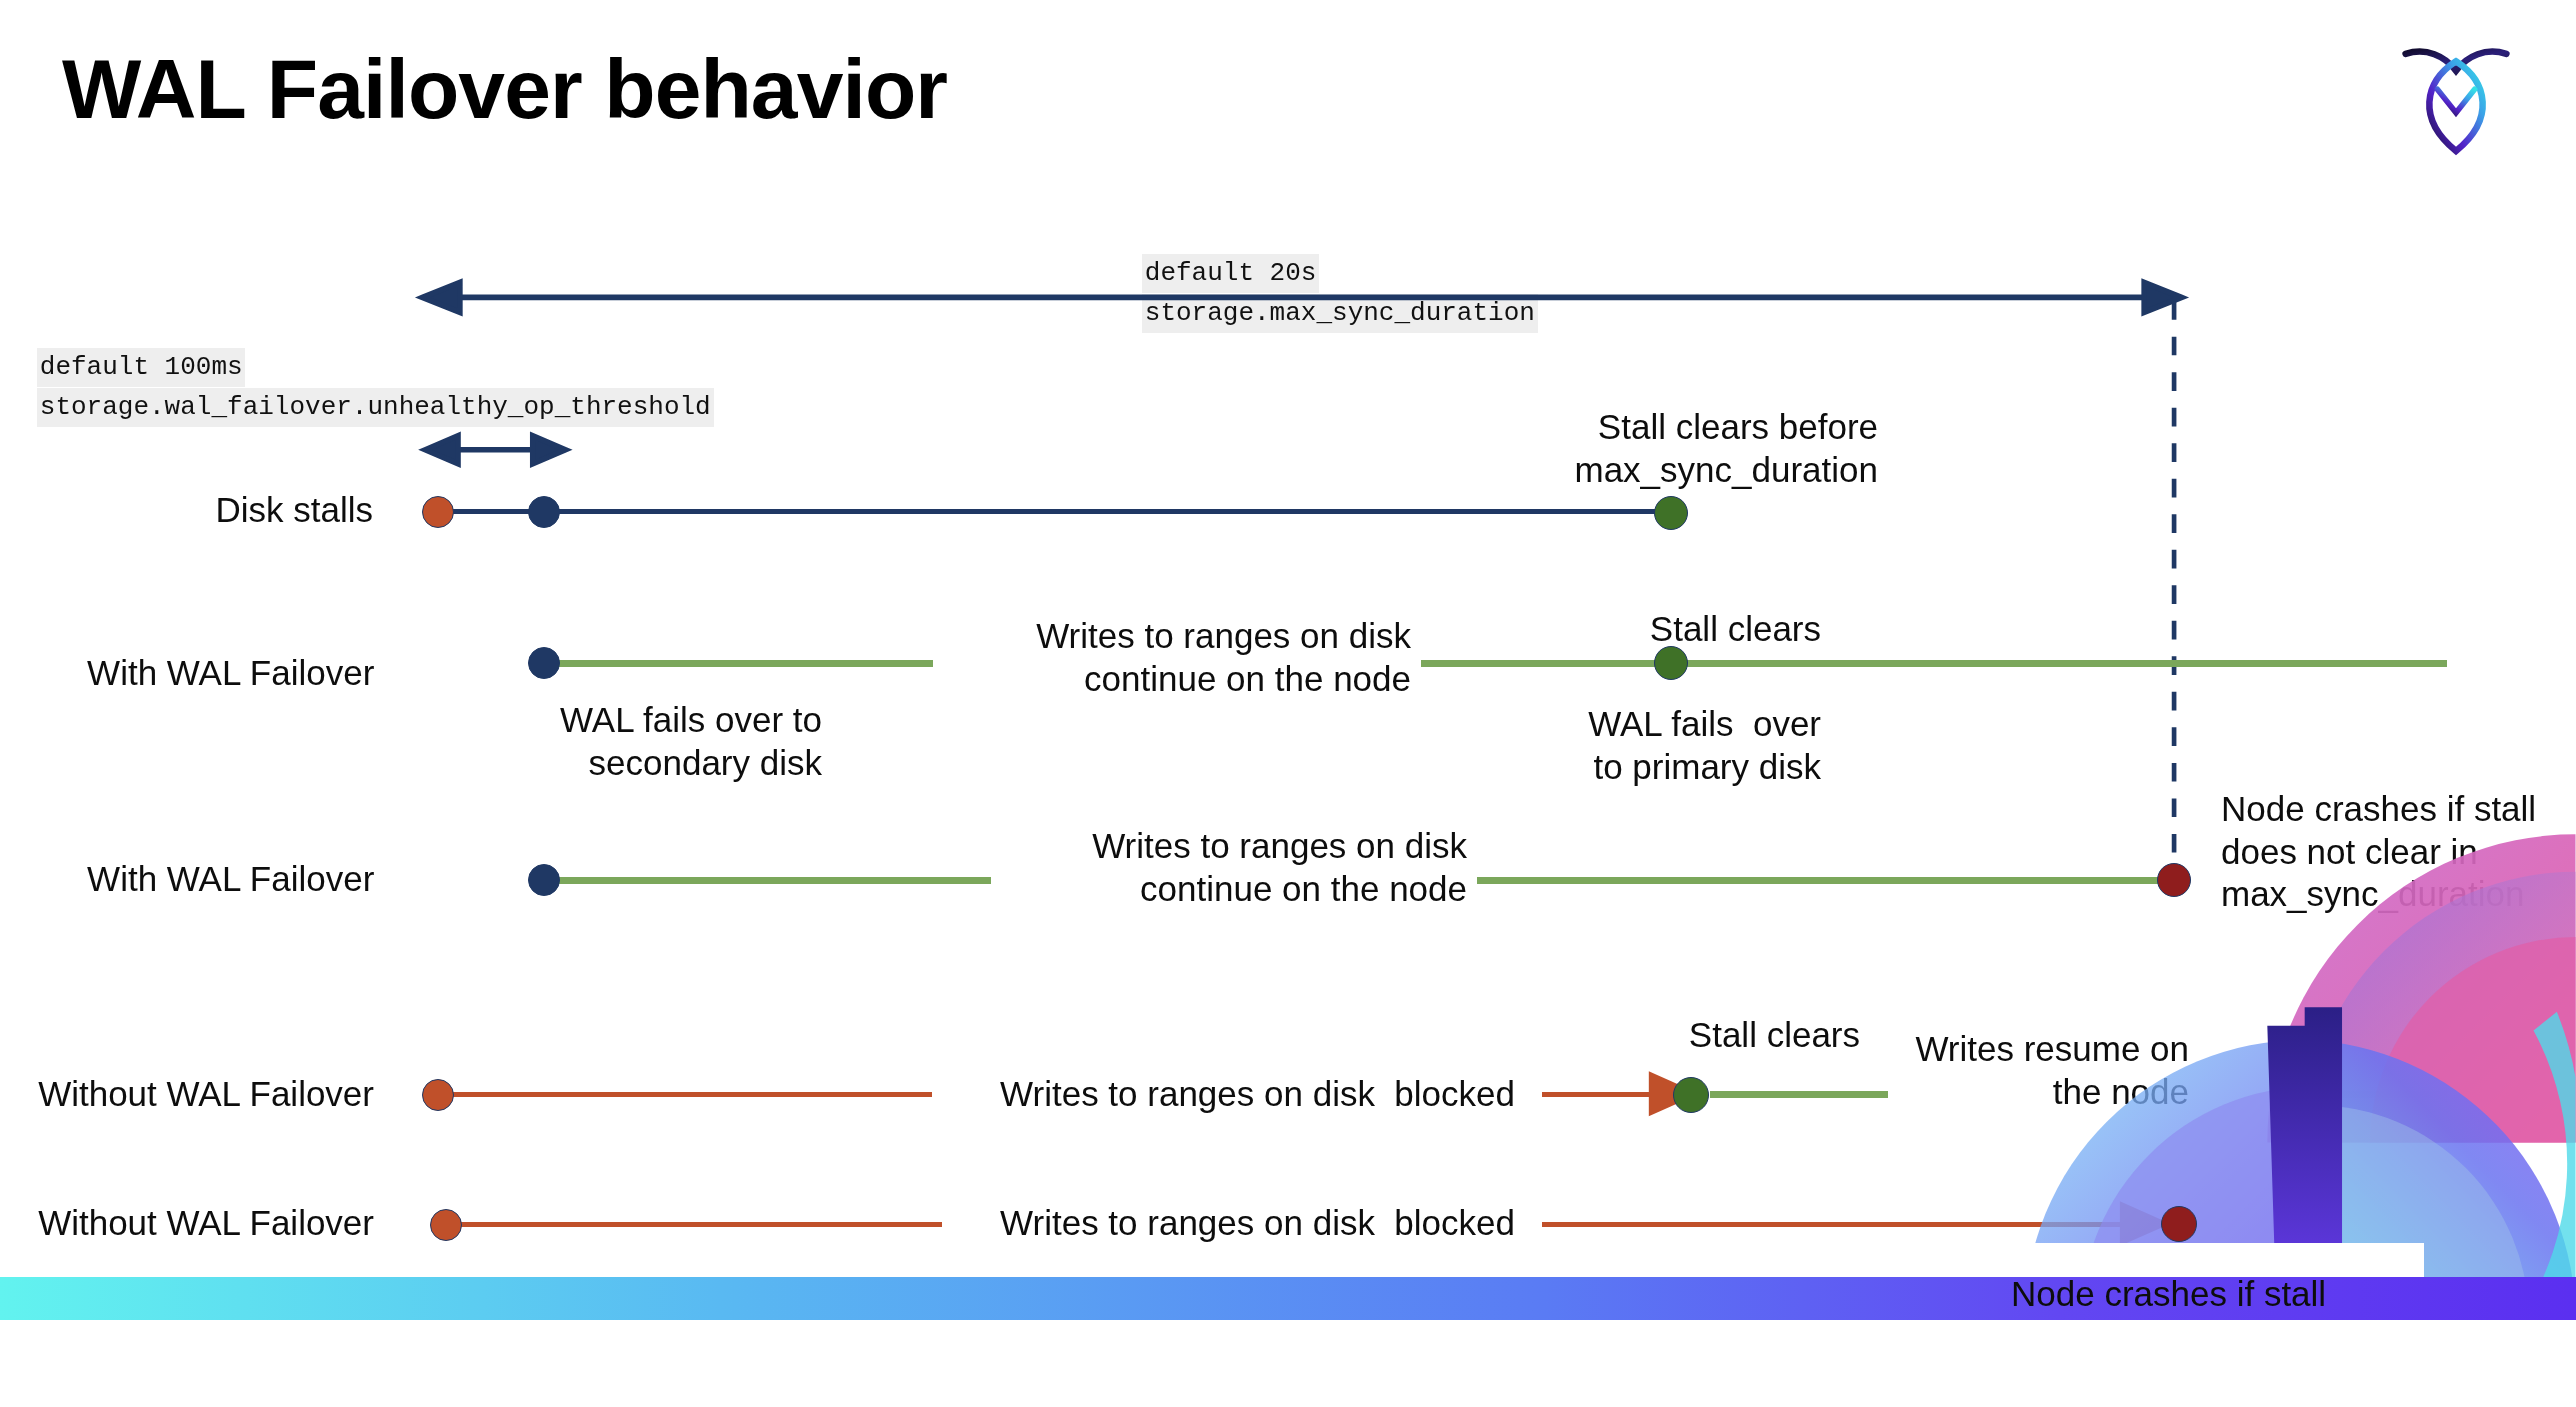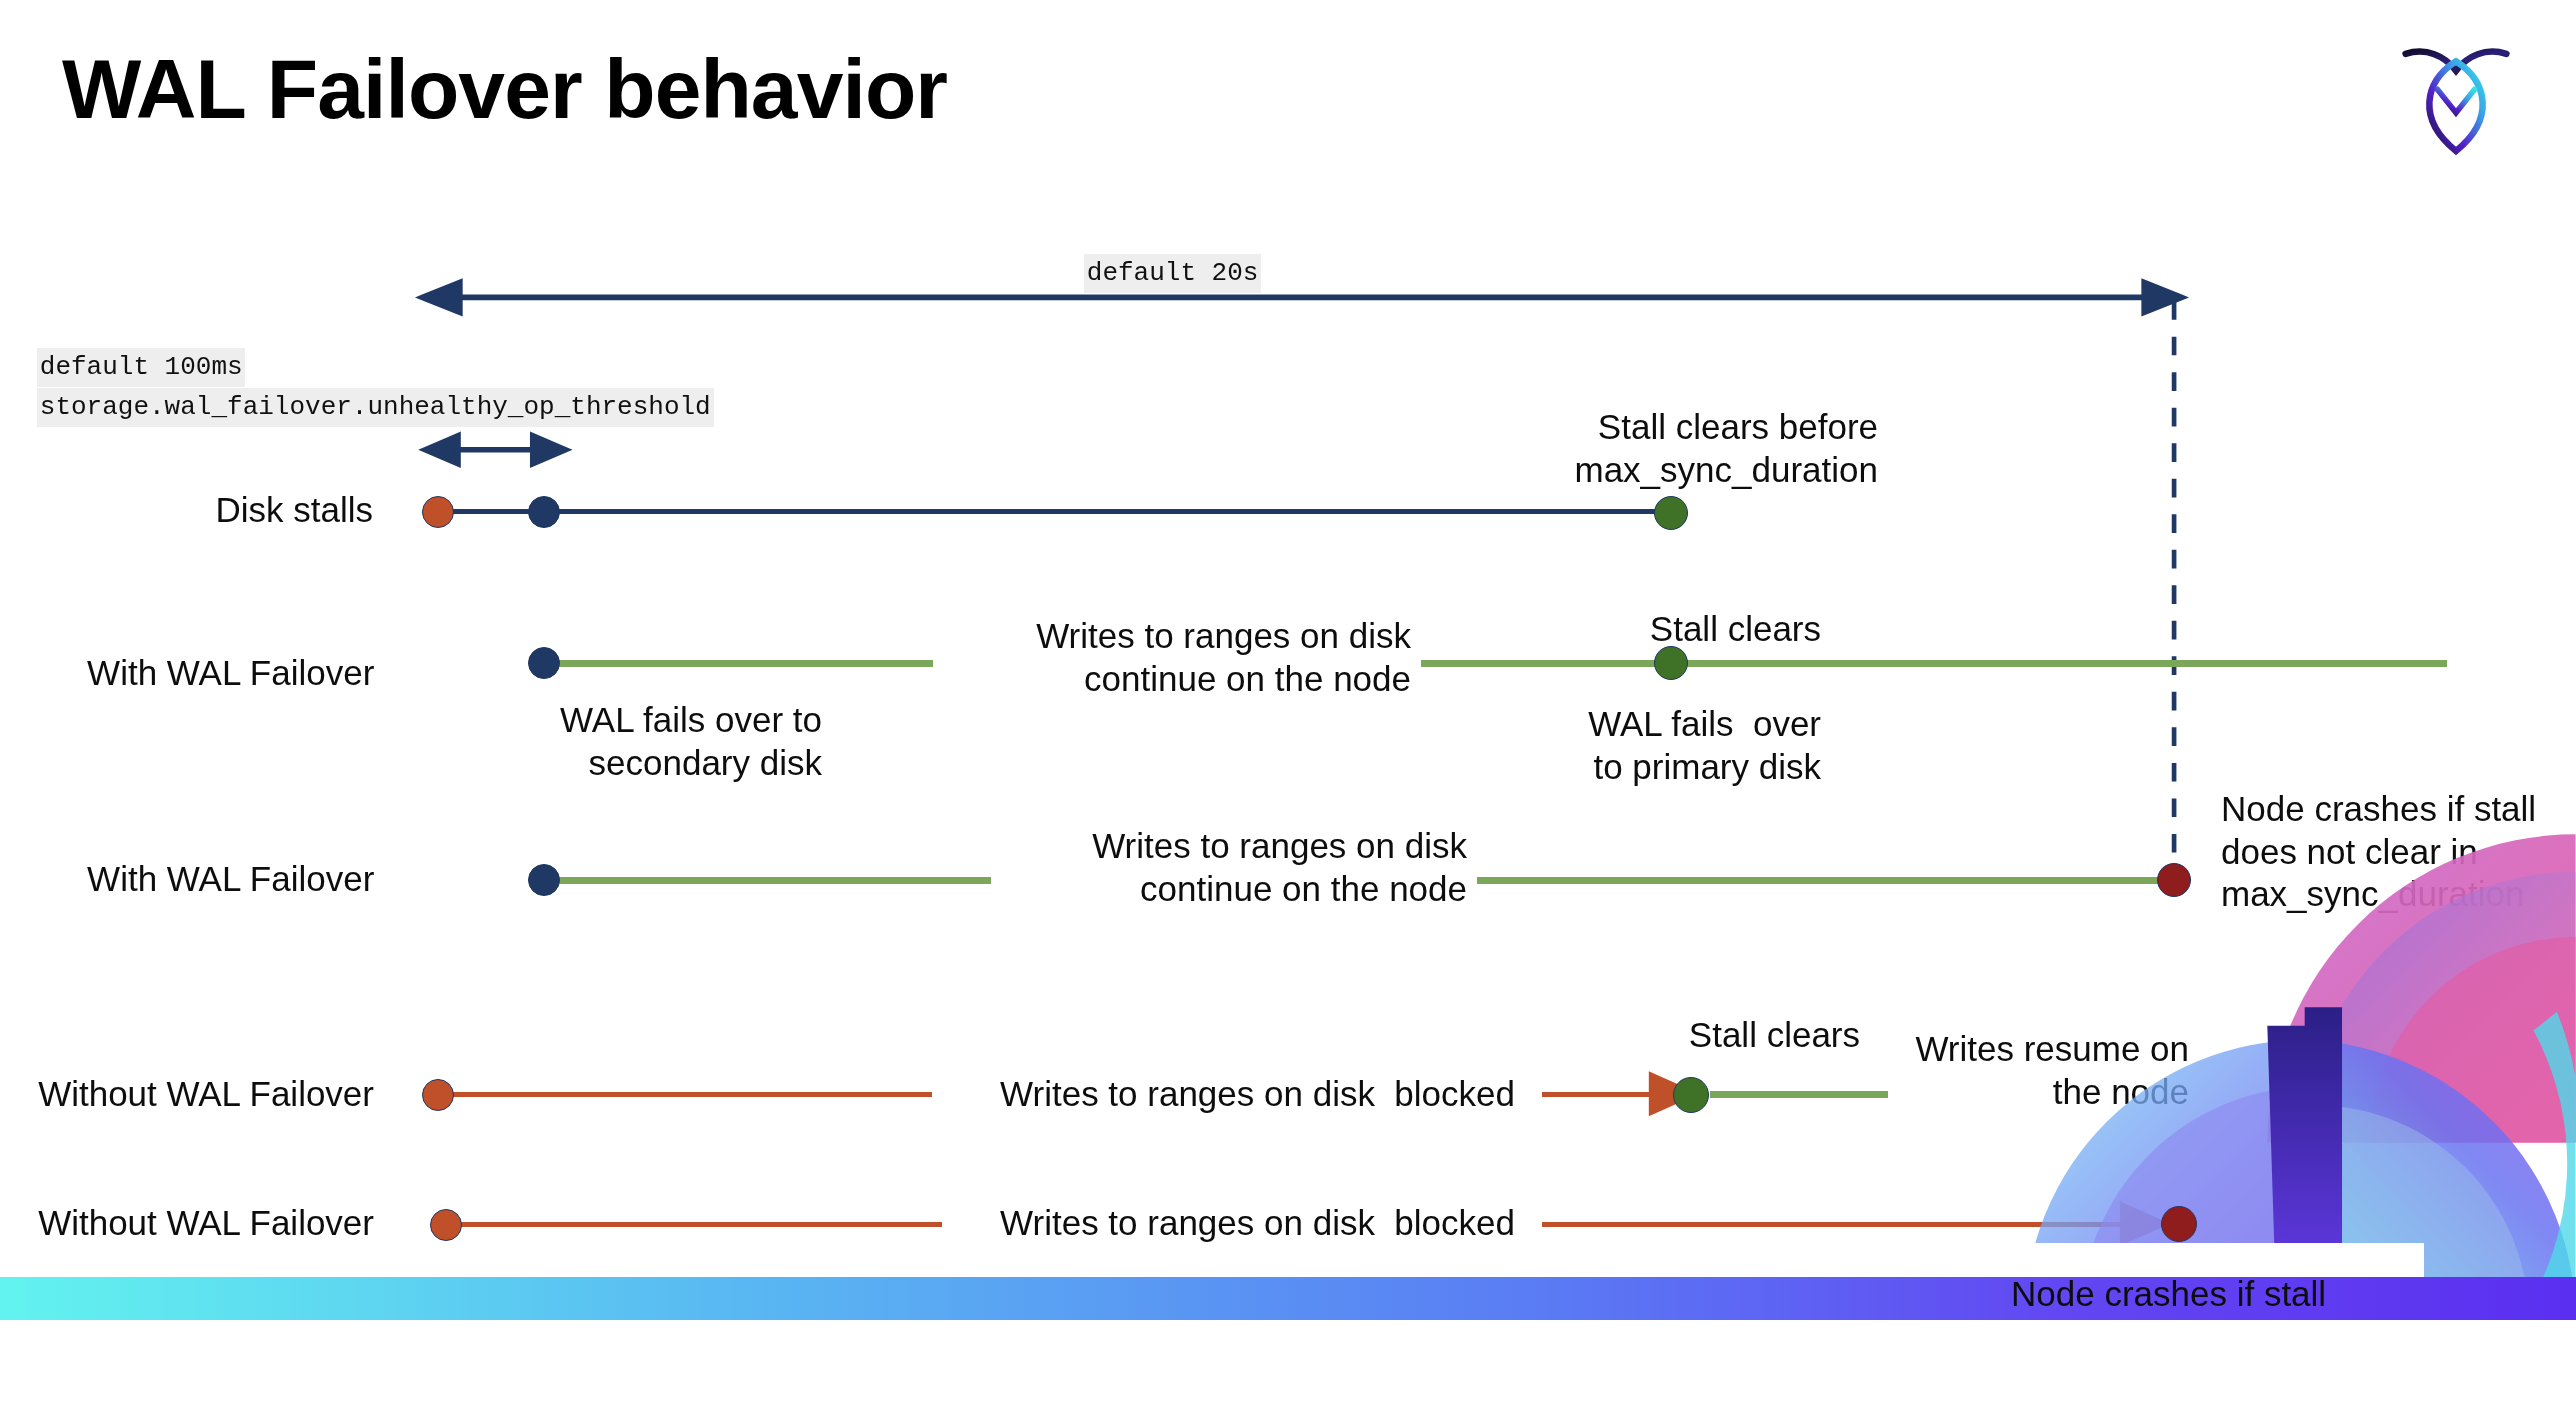--- a/index.html
+++ b/index.html
@@ -147,21 +147,22 @@
 
       <path d="M36 32 C58 25 78 34 90 50 C102 34 122 25 144 32" fill="none" stroke="url(#lg2)" stroke-width="7" stroke-linecap="round"></path>
 
       <path d="M90 40 C124 62 132 102 90 136 C48 102 56 62 90 40 Z" fill="none" stroke="url(#lg1)" stroke-width="7"></path>
 
       <path d="M70 70 L90 95 L110 70" fill="none" stroke="url(#lg1)" stroke-width="6" stroke-linecap="round"></path>
       <path d="M90 95 L90 136" fill="none" stroke="url(#lg1)" stroke-width="6" stroke-linecap="round"></path>
     </svg>
   </div>
 
-  <div class="code-chip" style="left:1084px; top:254px;">default 20s</div>
+  <div class="code-chip" style="left:1142px; top:254px;">default 20s</div>
+  <div class="code-chip" style="left:1142px; top:294px;">storage.max_sync_duration</div>
 
   <div class="code-chip" style="left:37px; top:348px;">default 100ms</div>
   <div class="code-chip" style="left:37px; top:388px;">storage.wal_failover.unhealthy_op_threshold</div>
 
   <svg id="vec" viewBox="0 0 2756 1506">
 
     <g stroke="#1f3864" stroke-width="6" fill="#1f3864">
       <line x1="470" y1="318" x2="2316" y2="318"></line>
       <polygon points="452,318 492,302 492,334"></polygon>
       <polygon points="2334,318 2294,302 2294,334"></polygon>

